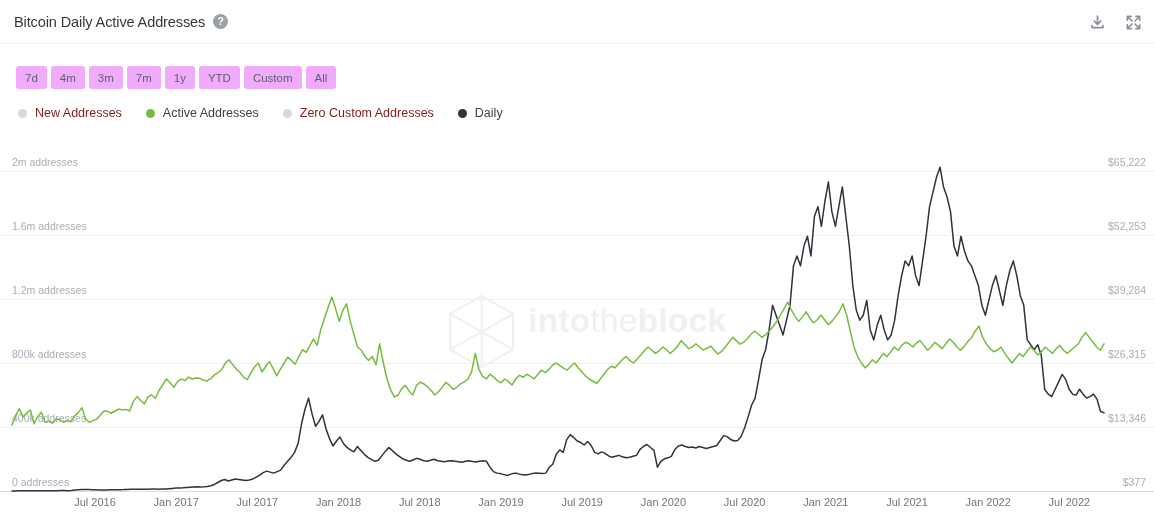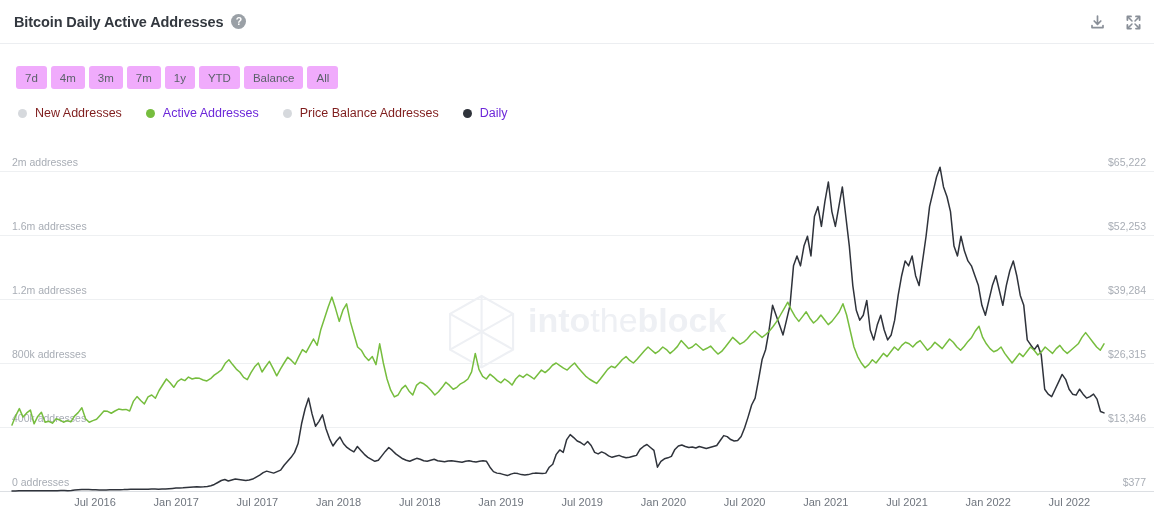--- a/index.html
+++ b/index.html
@@ -18,21 +18,21 @@
 
   
   .header {
     position: absolute; left: 0; top: 0;
     width: 1154px; height: 44px;
     border-bottom: 1px solid #eceef1;
     display: flex; align-items: center;
   }
   .title-wrap { display: flex; align-items: center; margin-left: 14px; }
   .title {
-    font-size: 14.5px; font-weight: bold; color: #33383f;
+    font-size: 14.5px; font-weight: normal; color: #33383f;
     letter-spacing: -0.1px; white-space: nowrap;
   }
   .help-icon {
     width: 15px; height: 15px; border-radius: 50%;
     background: #9aa0a6; margin-left: 8px;
     display: flex; align-items: center; justify-content: center;
     color: #ffffff; font-size: 10.5px; font-weight: bold;
     line-height: 1; cursor: pointer; flex: 0 0 auto;
   }
   .header-actions {
@@ -67,21 +67,21 @@
   .legend-item {
     display: flex; align-items: center; cursor: pointer;
     margin-right: 24px; white-space: nowrap;
   }
   .legend-dot {
     width: 9px; height: 9px; border-radius: 50%;
     margin-right: 8px; flex: 0 0 auto;
   }
   .legend-label { font-size: 12.5px; }
   .legend-item.off .legend-label { color: #7f1d1d; }
-  .legend-item.on  .legend-label { color: #6d28d9; }
+  .legend-item.on  .legend-label { color: #404040; }
 
   
   .chart {
     position: absolute; left: 0; top: 150px;
     width: 1154px; height: 368px;
   }
   .chart svg { display: block; }
 
   .axis-label-left {
     font-family: "Liberation Sans", sans-serif;
@@ -134,36 +134,36 @@
     </div>
   </div>
 
   <div class="ranges">
     <button class="range-btn">7d</button>
     <button class="range-btn">4m</button>
     <button class="range-btn">3m</button>
     <button class="range-btn">7m</button>
     <button class="range-btn">1y</button>
     <button class="range-btn">YTD</button>
-    <button class="range-btn">Balance</button>
+    <button class="range-btn">Custom</button>
     <button class="range-btn">All</button>
   </div>
 
   <div class="legend">
     <div class="legend-item off">
       <span class="legend-dot" style="background:#d6d9dd"></span>
       <span class="legend-label">New Addresses</span>
     </div>
     <div class="legend-item on">
       <span class="legend-dot" style="background:#76bd3e"></span>
       <span class="legend-label">Active Addresses</span>
     </div>
     <div class="legend-item off">
       <span class="legend-dot" style="background:#d6d9dd"></span>
-      <span class="legend-label">Price Balance Addresses</span>
+      <span class="legend-label">Zero Custom Addresses</span>
     </div>
     <div class="legend-item on">
       <span class="legend-dot" style="background:#2f333b"></span>
       <span class="legend-label">Daily</span>
     </div>
   </div>
 
   <div class="chart">
     <svg id="chart-svg" width="1154" height="368" viewBox="0 0 1154 368">
 

